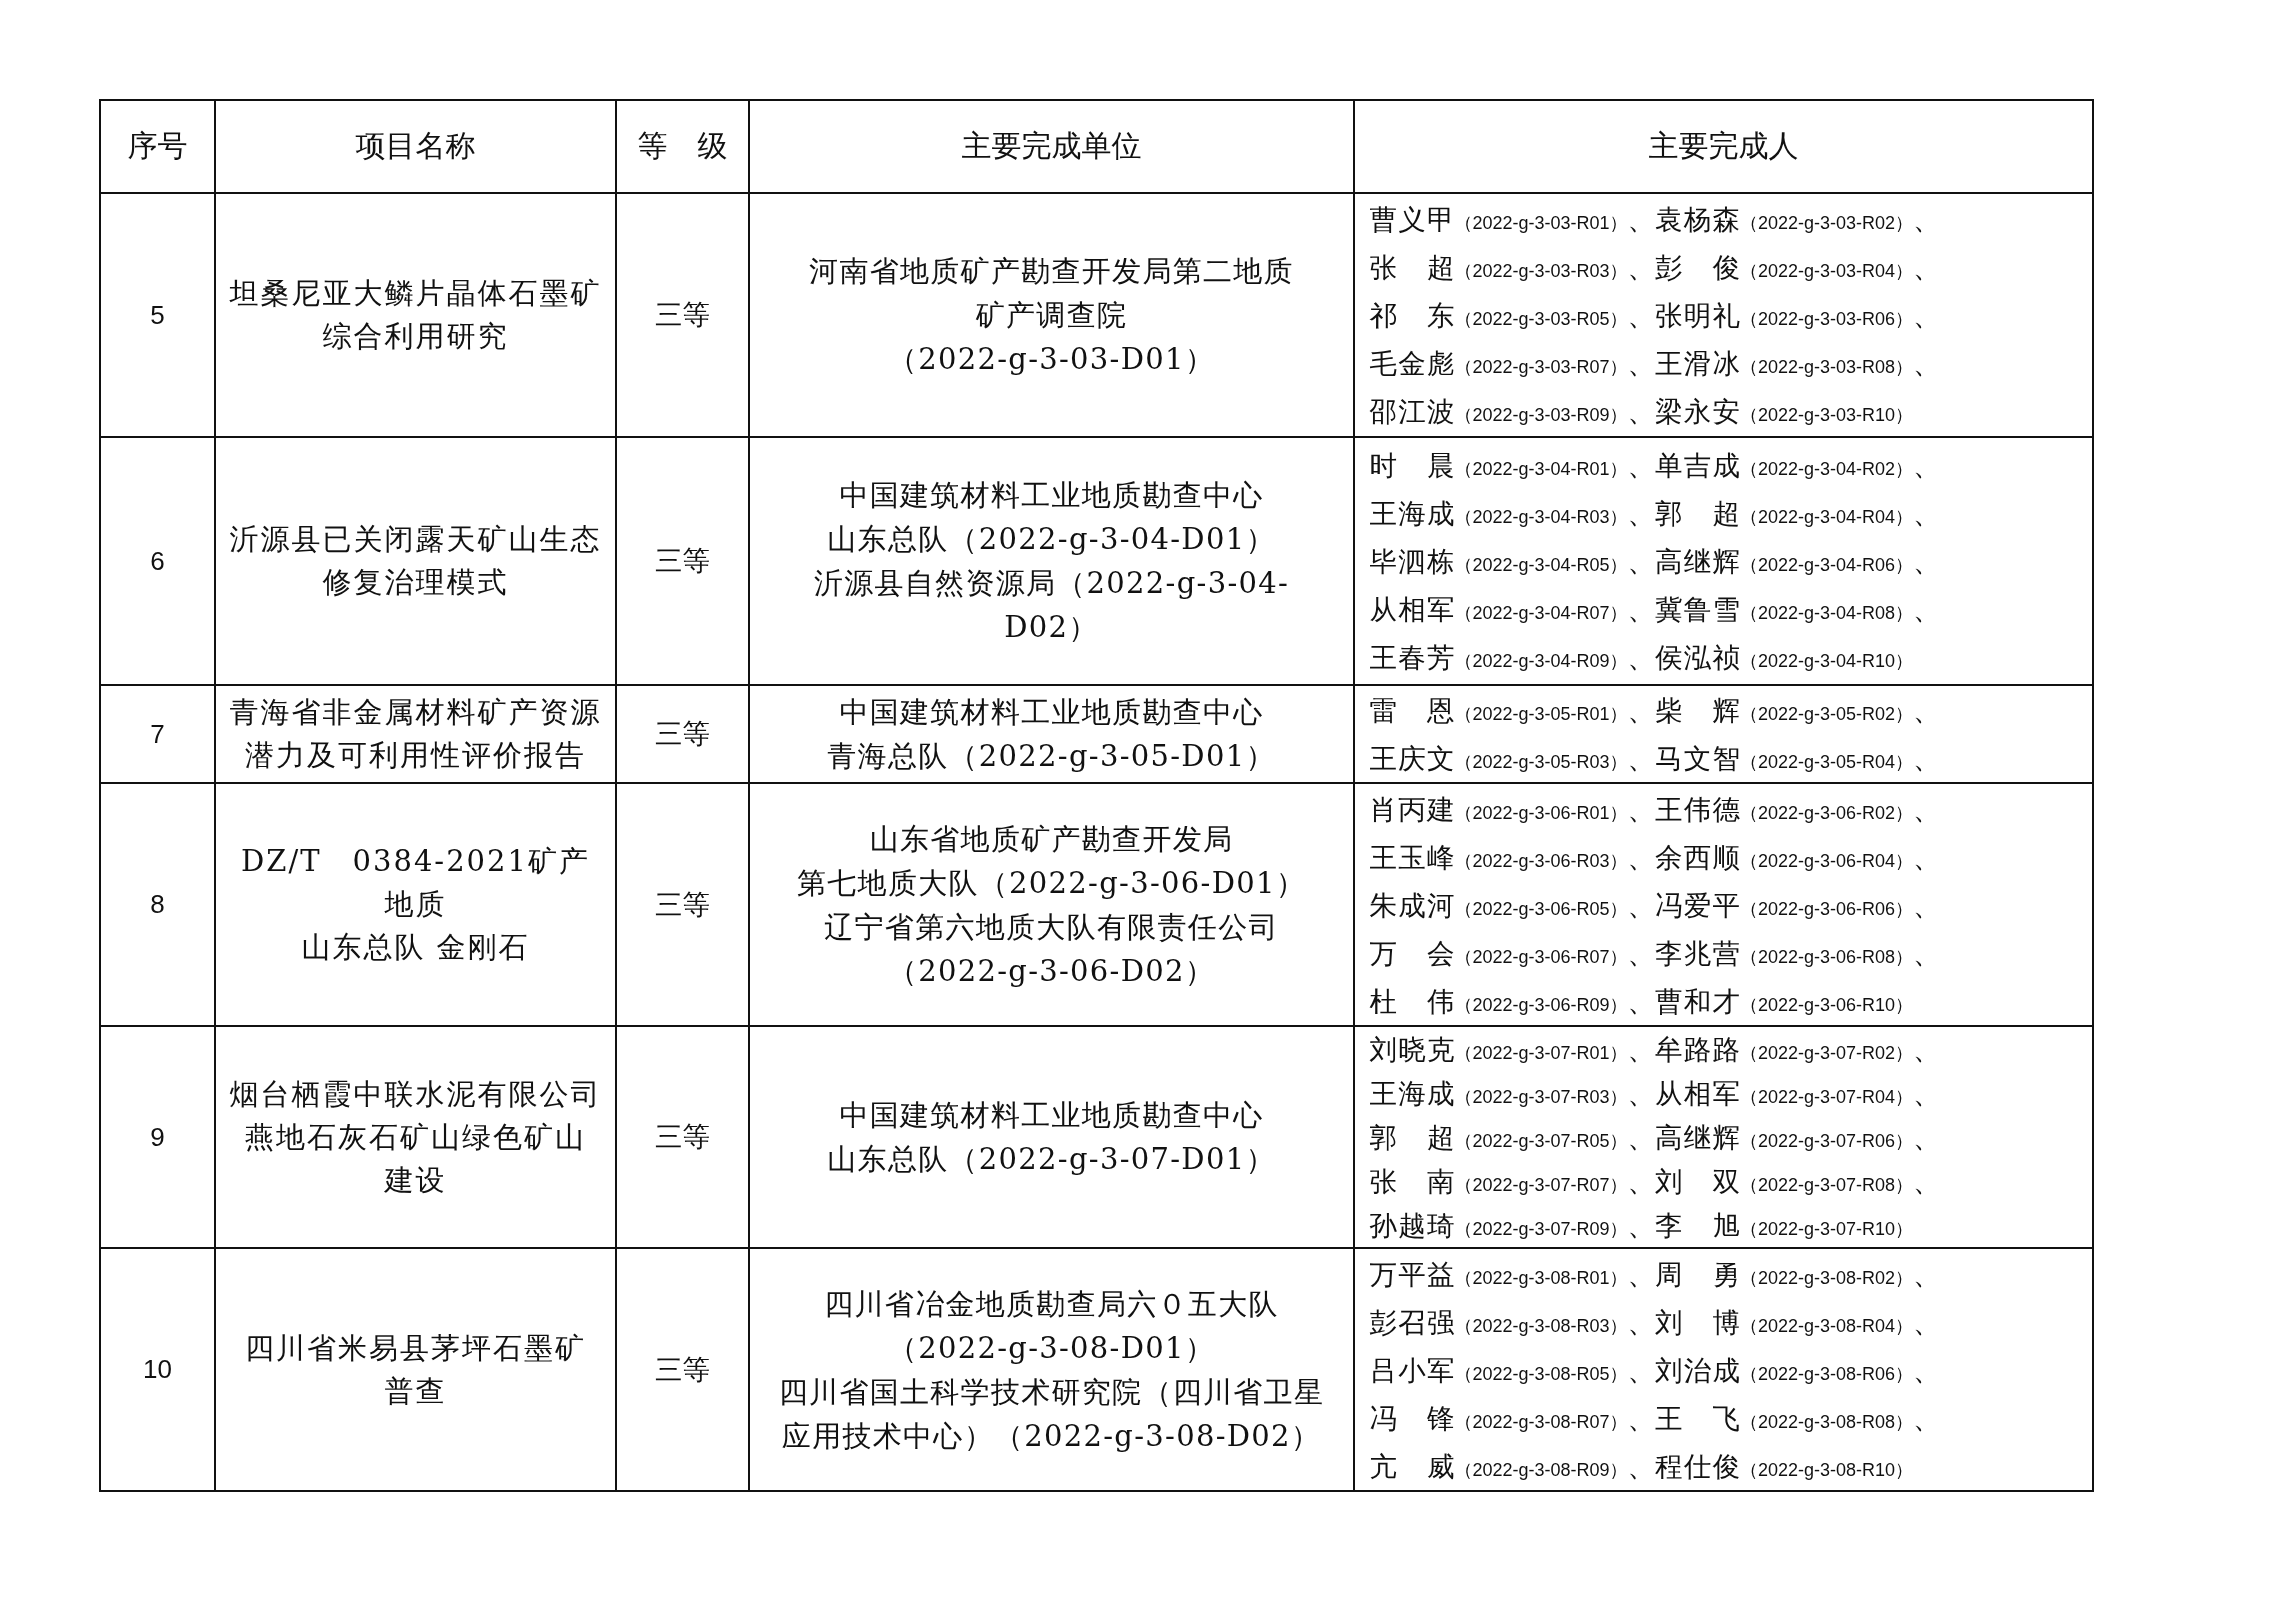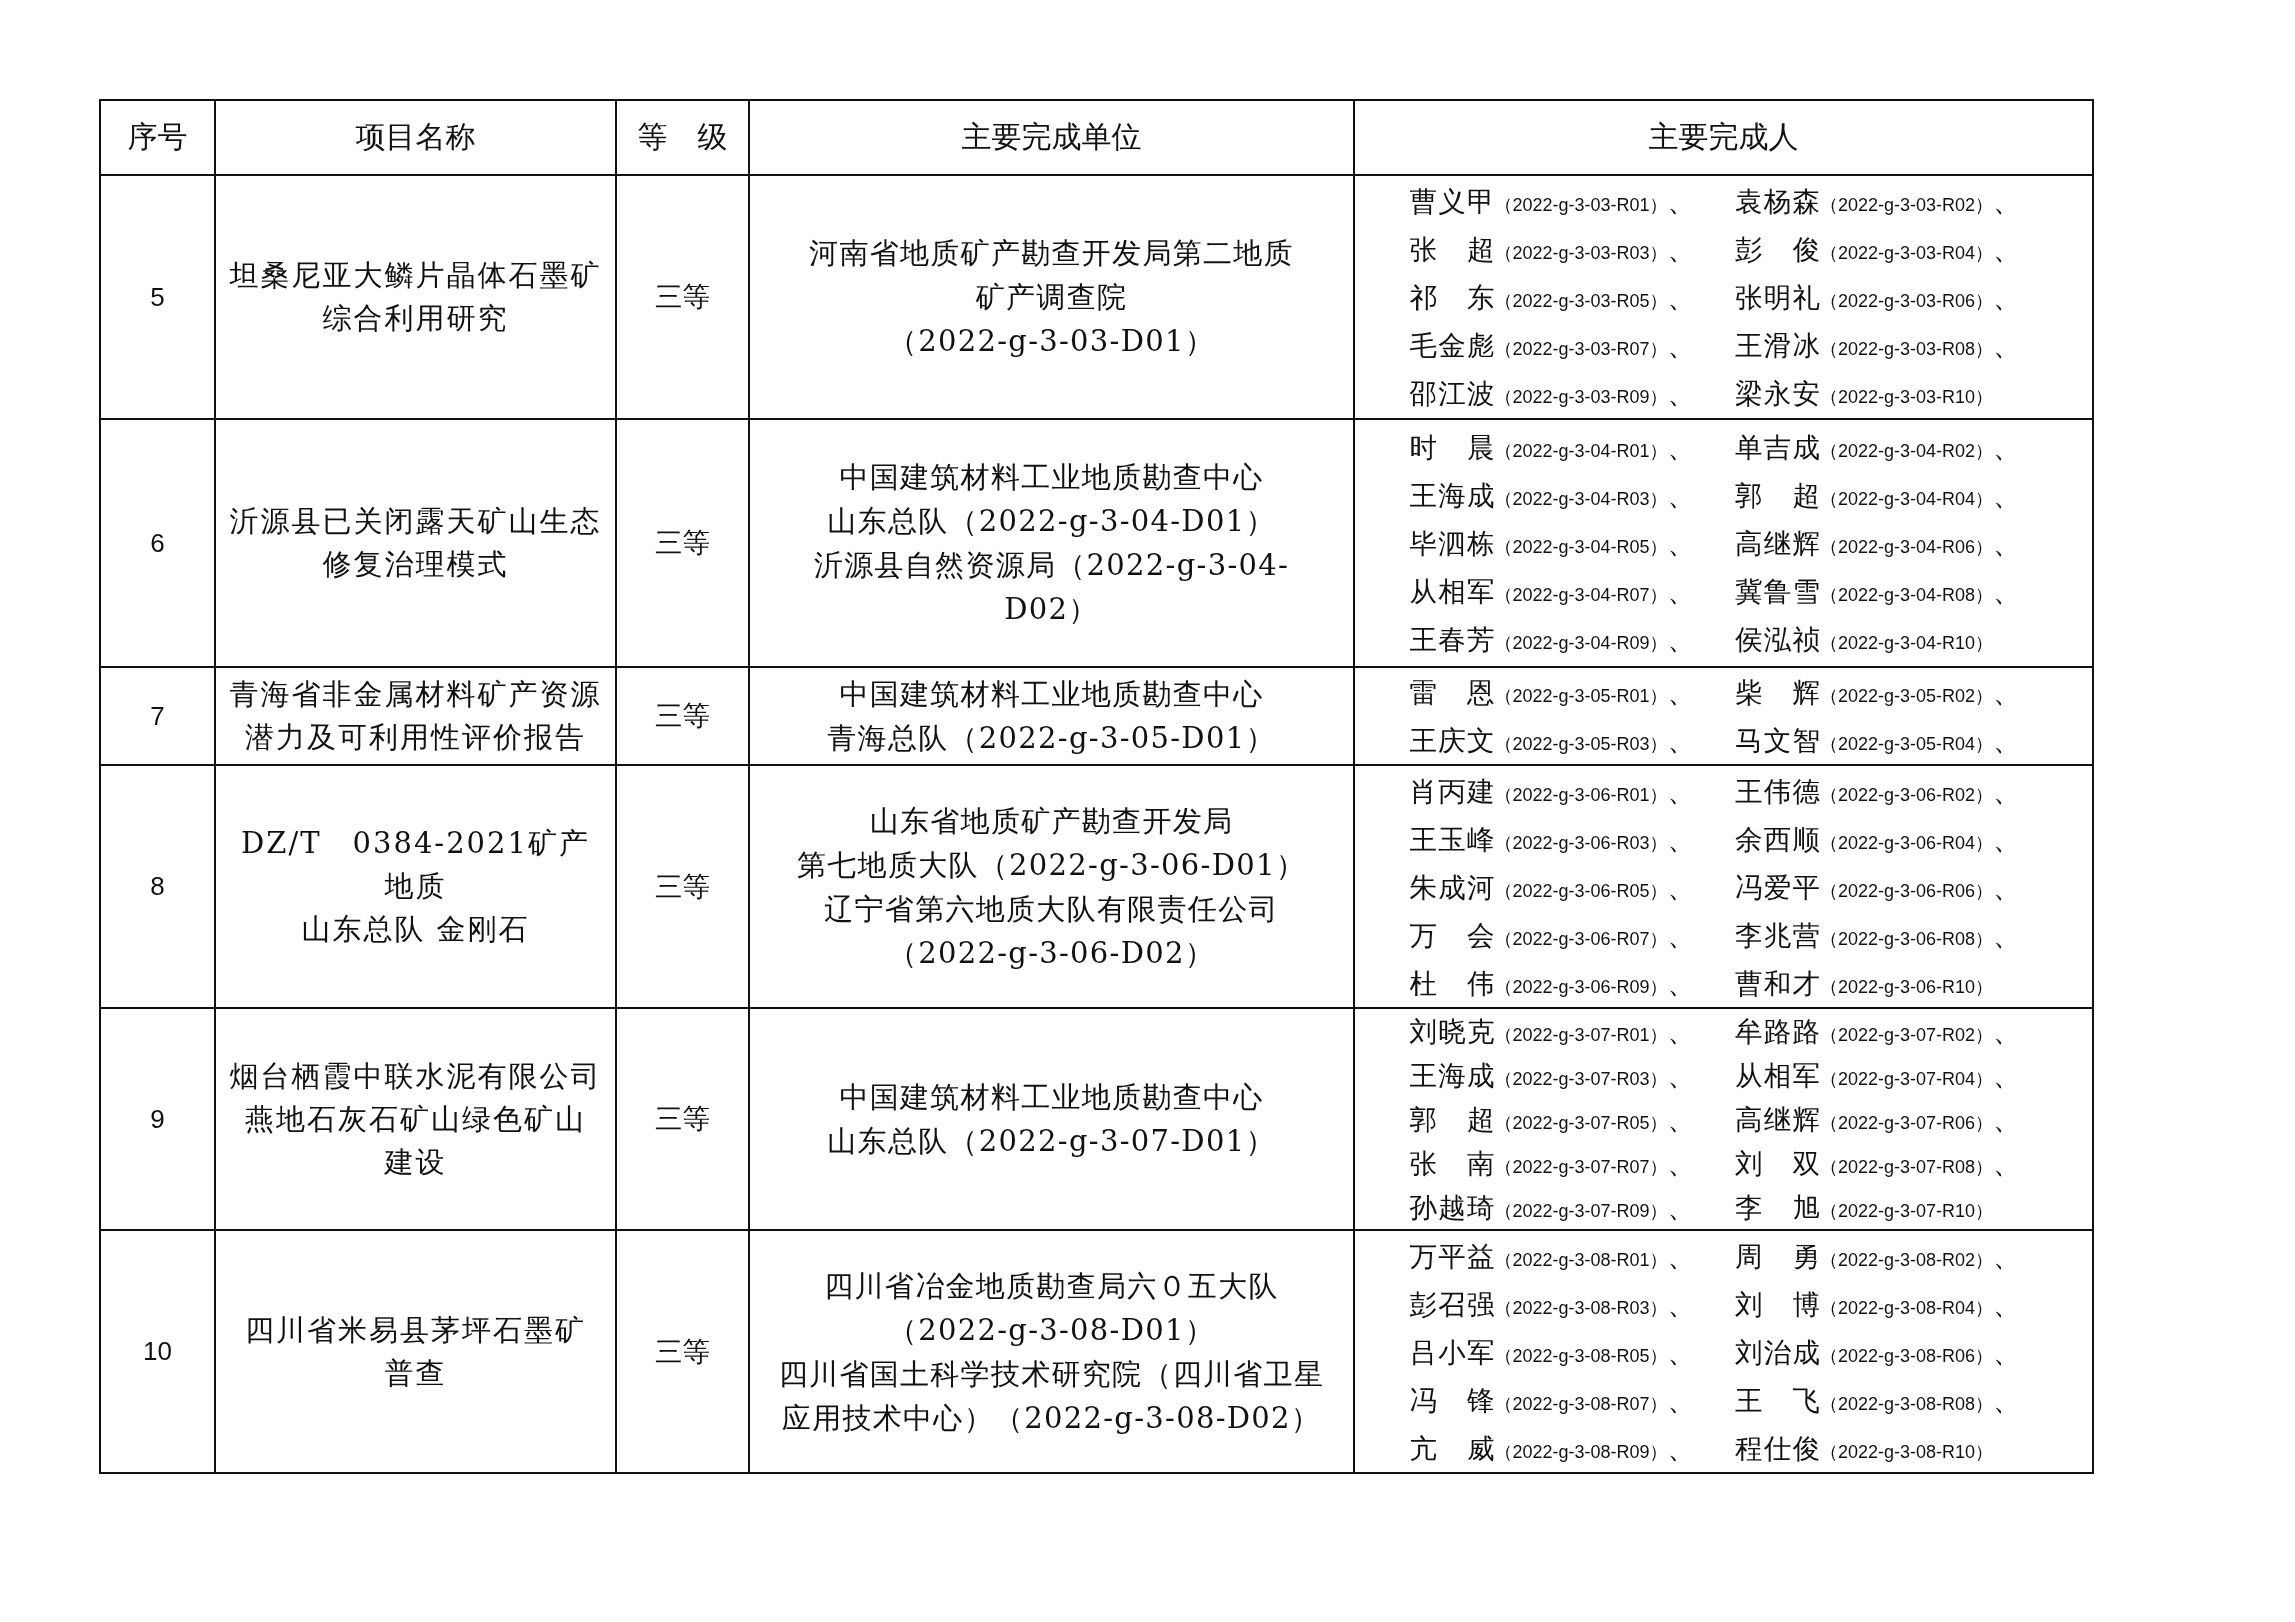--- a/index.html
+++ b/index.html
@@ -1,30 +1,30 @@
 <!DOCTYPE html>
 <html style="font-size:10.5px"><head>
 <meta charset="utf-8">
 <style>
   html, body { margin:0; padding:0; background:#ffffff; }
   body { width:2295px; height:1623px; position:relative; overflow:hidden;
          font-family:"DejaVu Serif","Liberation Serif",serif; color:#111; }
   table.awards { position:absolute; left:99px; top:99px; border-collapse:collapse; table-layout:fixed; }
-  table.awards td, table.awards th { border:2.6px solid #111; padding:0; vertical-align:middle; text-align:center; }
+  table.awards td, table.awards th { border:2.6px solid #111; padding:9px; vertical-align:middle; text-align:center; }
   th { font-family:"DejaVu Sans","Liberation Sans",sans-serif; font-weight:normal; font-size:30px; height:73px; }
   .c-no { font-family:"Liberation Sans","DejaVu Sans",sans-serif; font-size:26px; }
   .c-name { font-size:29px; line-height:43px; letter-spacing:2px; padding:0 10px !important; }
   .c-grade { font-size:27.5px; }
   .c-unit { font-size:29px; line-height:44px; letter-spacing:1.3px; padding:0 19px !important; }
   .c-unit .code, .p-code { font-family:"Liberation Sans","DejaVu Sans",sans-serif; letter-spacing:0; font-size:18px; }
   .c-people { text-align:left !important; padding:0 0 0 14.4px !important; font-size:27.5px; }
   .person-line { white-space:nowrap; height:48px; line-height:48px; }
   .r9 .person-line { height:44px; line-height:44px; }
   .r7 .person-line { height:48px; line-height:48px; }
-  .p-name { display:inline-block; width:85px; text-align-last:justify; text-align:justify; font-family:"DejaVu Serif","Liberation Serif",serif;margin-left:40px; }
+  .p-name { display:inline-block; width:85px; text-align-last:justify; text-align:justify; font-family:"DejaVu Serif","Liberation Serif",serif; }
   .sep { font-family:"DejaVu Sans",sans-serif; }
   .unit-line { display:block; }
 </style>
 </head>
 <body>
 
 <table class="awards">
   <colgroup>
     <col style="width:115px">
       <col style="width:401px">

